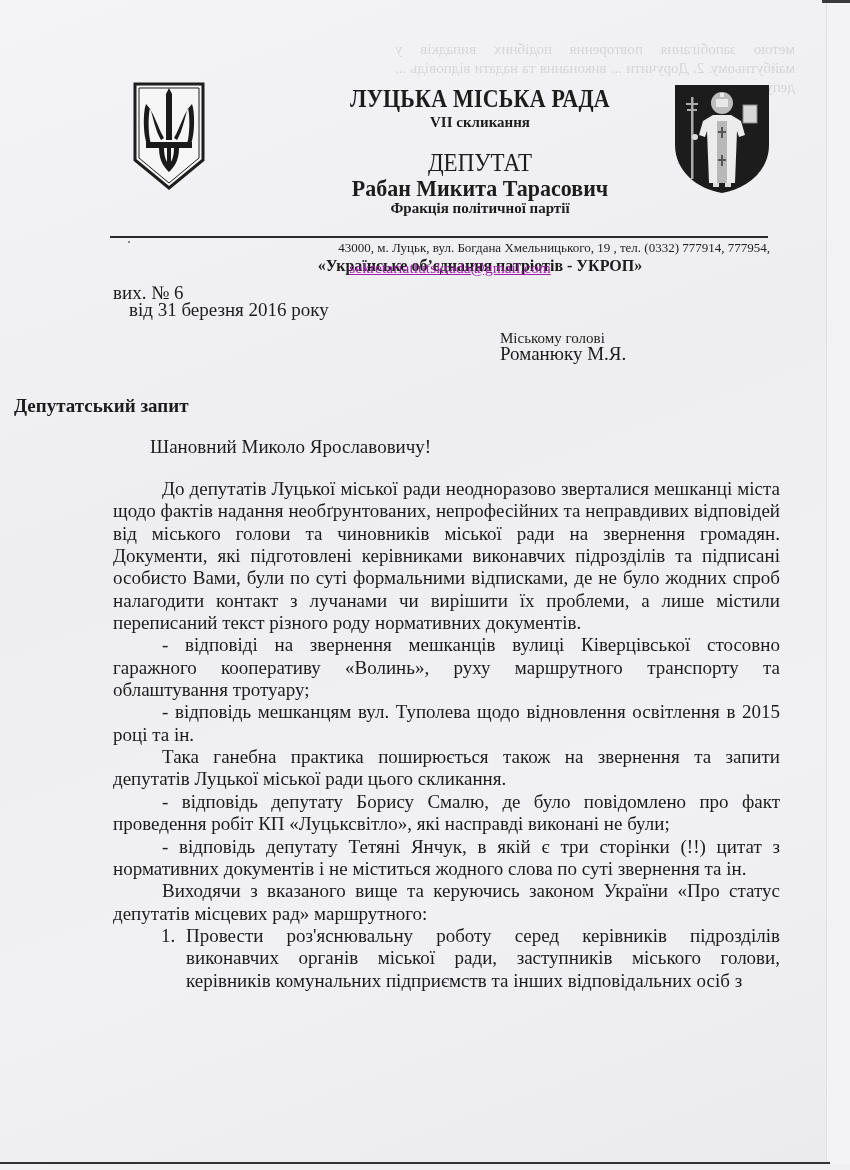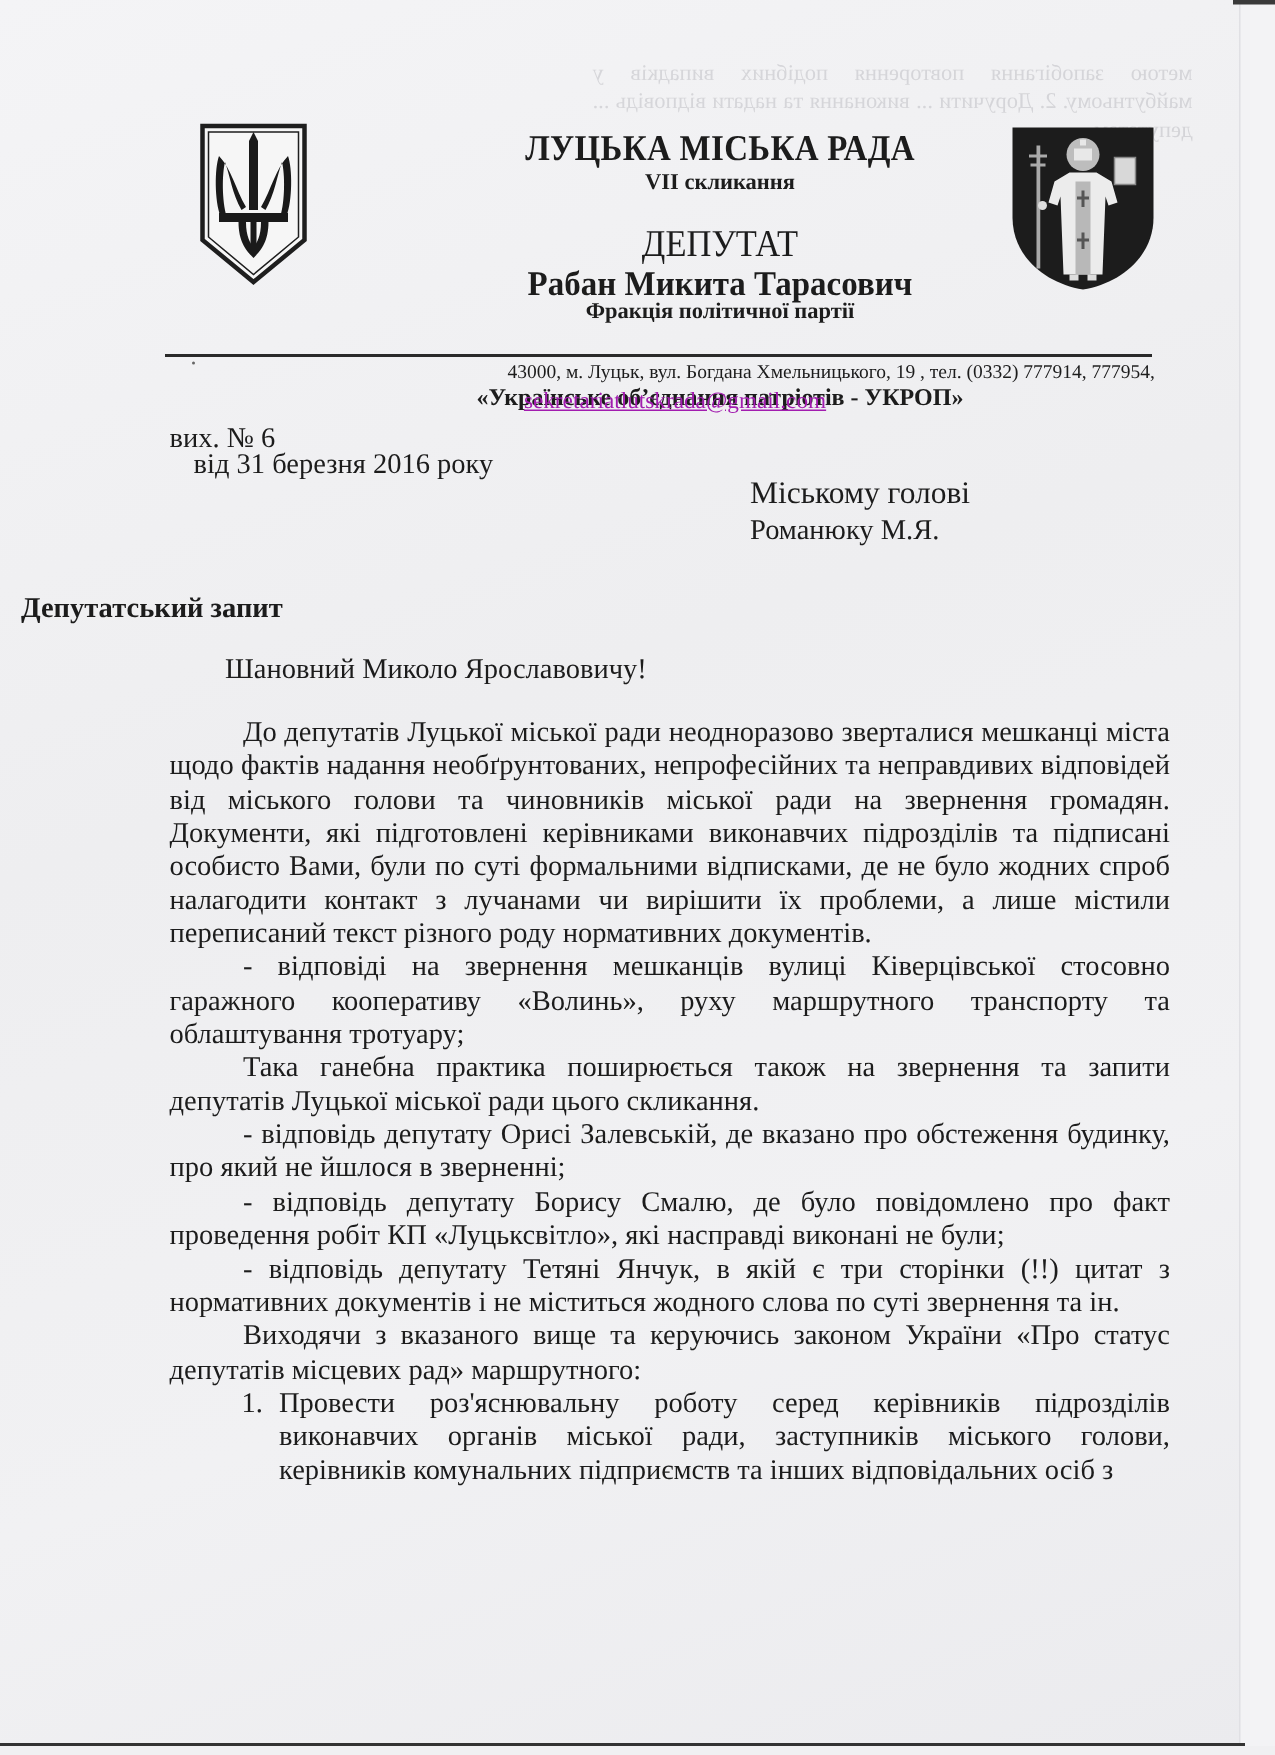--- a/index.html
+++ b/index.html
@@ -49,21 +49,21 @@
     .h-party { position: absolute; left: 160px; top: 217px; width: 640px; text-align: center;
       font-weight: bold; font-size: 16px; margin-top: 40px; }
     .rule { position: absolute; left: 110px; top: 236px; width: 658px; height: 1.5px; background: #2a2a2a; }
     .dot { position: absolute; left: 128px; top: 241px; width: 2px; height: 2px; background: #666; border-radius: 50%; }
     .addr { position: absolute; left: 130px; top: 238px; width: 640px; text-align: right; font-size: 13px; line-height: 20px; }
     .email { position: absolute; left: 130px; top: 258px; width: 640px; text-align: center; font-size: 15.5px; line-height: 20px; }
     .email a { color: #a21caf; text-decoration: underline; }
 
     .outno { position: absolute; left: 113px; top: 282px; font-size: 19px; line-height: 22px; }
     .outdate { position: absolute; left: 129px; top: 299px; font-size: 19px; line-height: 22px; }
-    .to1 { position: absolute; left: 500px; top: 316px; font-size: 21px; }
+    .to1 { position: absolute; left: 500px; top: 330px; font-size: 15px; }
     .to2 { position: absolute; left: 500px; top: 343px; font-size: 19px; }
     .title { position: absolute; left: 0; top: 395px; width: 826px; text-align: left; font-weight: bold; font-size: 19px; padding-left: 14px; box-sizing: border-box; }
     .greet { position: absolute; left: 150px; top: 436px; font-size: 19px; }
 
     .body {
       position: absolute; left: 113px; top: 478px; width: 667px;
       font-size: 19px; line-height: 22.35px;
     }
     .p { text-align: justify; text-indent: 49px; margin: 0; }
     .list { margin: 0; padding-left: 48px; }
@@ -131,22 +131,22 @@
 
 <div class="to1">Міському голові</div>
 <div class="to2">Романюку М.Я.</div>
 
 <div class="title">Депутатський запит</div>
 <div class="greet">Шановний Миколо Ярославовичу!</div>
 
 <div class="body">
   <p class="p">До депутатів Луцької міської ради неодноразово зверталися мешканці міста щодо фактів надання необґрунтованих, непрофесійних та неправдивих відповідей від міського голови та чиновників міської ради на звернення громадян. Документи, які підготовлені керівниками виконавчих підрозділів та підписані особисто Вами, були по суті формальними відписками, де не було жодних спроб налагодити контакт з лучанами чи вирішити їх проблеми, а лише містили переписаний текст різного роду нормативних документів.</p>
   <p class="p">- відповіді на звернення мешканців вулиці Ківерцівської стосовно гаражного кооперативу «Волинь», руху маршрутного транспорту та облаштування тротуару;</p>
+  <p class="p">- відповідь мешканцям вул. Туполева щодо відновлення освітлення в 2015 році та ін.</p>
   <p class="p">Така ганебна практика поширюється також на звернення та запити депутатів Луцької міської ради цього скликання.</p>
-  <p class="p">- відповідь депутату Орисі Залевській, де вказано про обстеження будинку, про який не йшлося в зверненні;</p>
   <p class="p">- відповідь депутату Борису Смалю, де було повідомлено про факт проведення робіт КП «Луцьксвітло», які насправді виконані не були;</p>
   <p class="p">- відповідь депутату Тетяні Янчук, в якій є три сторінки (!!) цитат з нормативних документів і не міститься жодного слова по суті звернення та ін.</p>
   <p class="p">Виходячи з вказаного вище та керуючись законом України «Про статус депутатів місцевих рад» маршрутного:</p>
   <div class="list">
     <div class="list-item">
       <span class="list-num">1.</span>
       <span class="list-text">Провести роз'яснювальну роботу серед керівників підрозділів виконавчих органів міської ради, заступників міського голови, керівників комунальних підприємств та інших відповідальних осіб з</span>
     </div>
   </div>
 </div>

